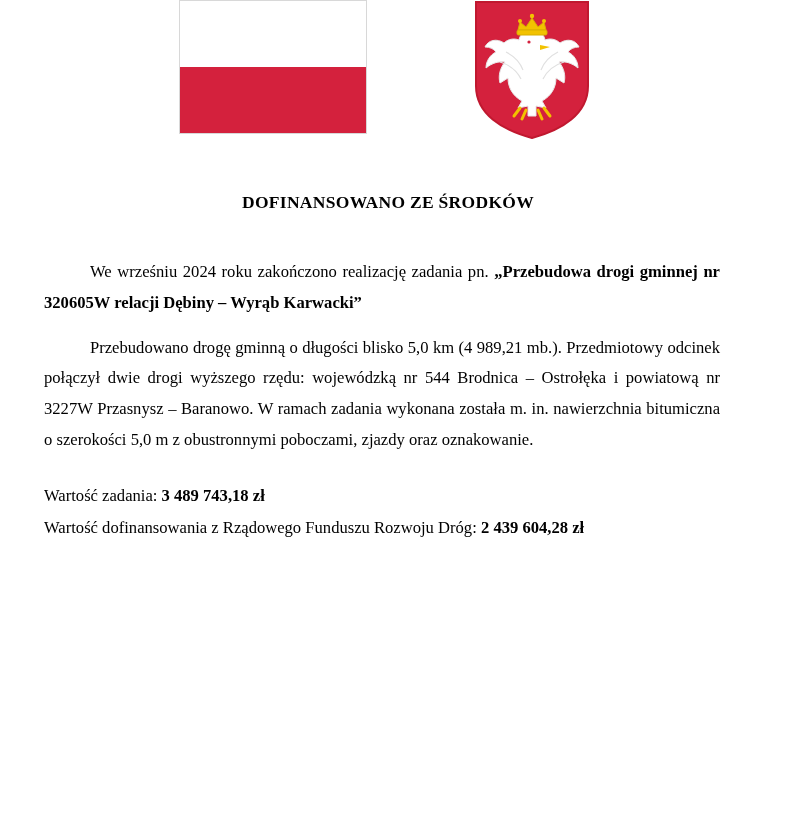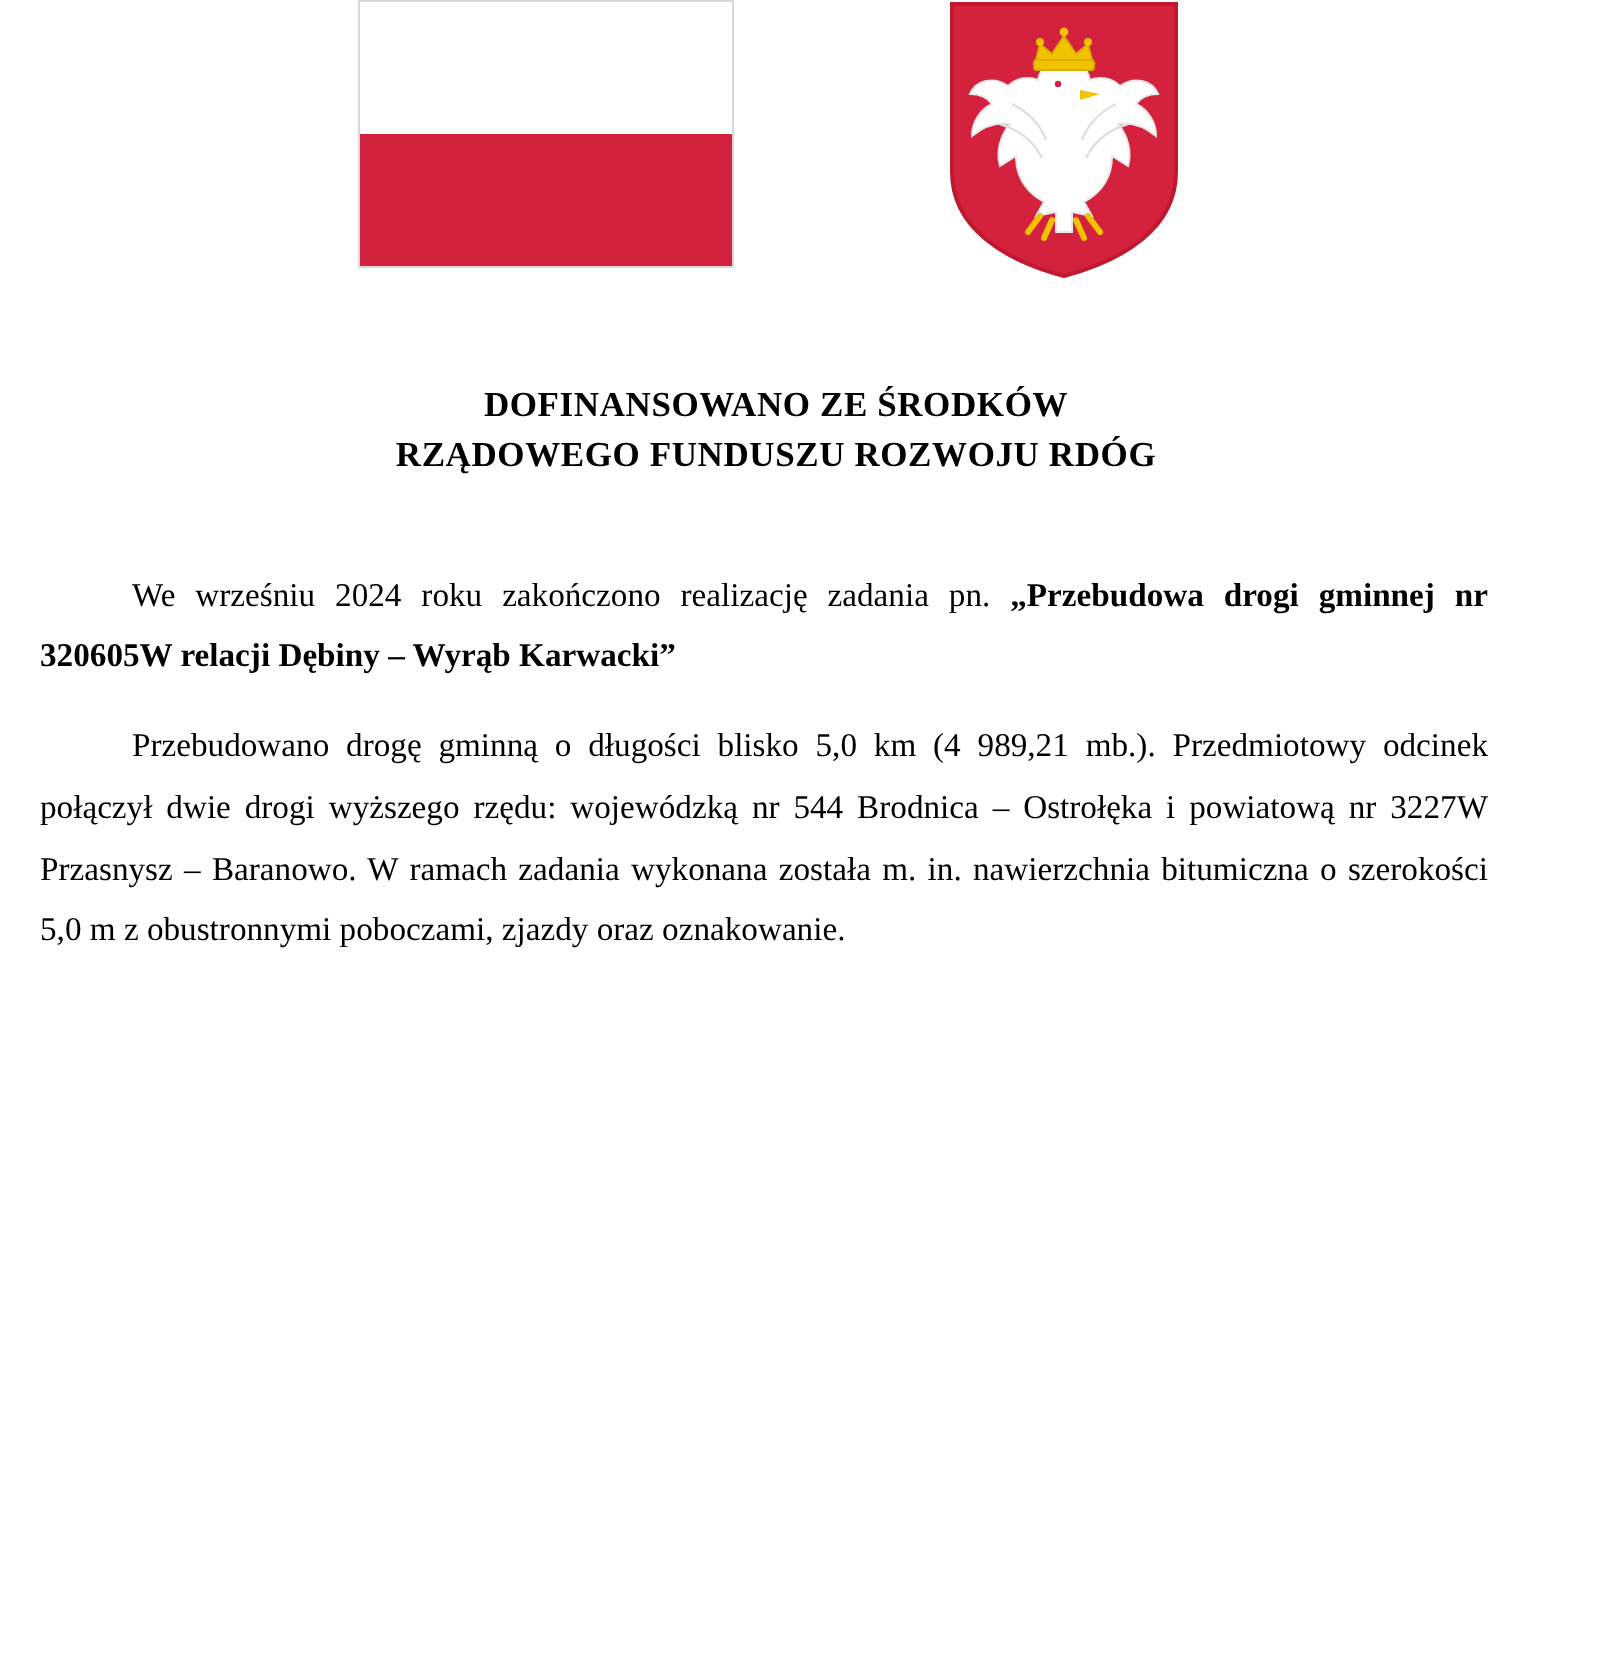--- a/index.html
+++ b/index.html
@@ -13,21 +13,21 @@
     font-family: "Liberation Serif", serif;
     color: #000000;
     position: relative;
     overflow: hidden;
   }
 
   .page {
     width: 776px;
     height: 833px;
     box-sizing: border-box;
-    padding: 0 20px;
+    padding: 0 44px;
     position: relative;
   }
 
   
   .emblem-row {
     display: flex;
     justify-content: center;
     align-items: flex-start;
     gap: 100px;
     padding-top: 0px;
@@ -153,27 +153,34 @@
         <circle cx="62" cy="16" r="2.2" fill="#f2c200"></circle>
 
         <path d="M50 108 L44 116 M56 110 L52 119 M74 108 L80 116 M68 110 L72 119" stroke="#f2c200" stroke-width="3" stroke-linecap="round" fill="none"></path>
       </svg>
     </div>
 
   </div>
 
   <div class="heading">
     <span class="line">DOFINANSOWANO ZE ŚRODKÓW</span>
-    <span class="line">RZĄDOWEGO FUNDUSZU ROZWOJU RDÓG</span>
   </div>
 
   <div class="body-text">
 
     <p class="para indented">
       <span>We wrześniu 2024 roku zakończono realizację zadania pn. </span><span class="bold">„Przebudowa drogi gminnej nr 320605W relacji Dębiny – Wyrąb Karwacki”</span>
     </p>
 
     <p class="para indented">Przebudowano drogę gminną o długości blisko 5,0 km (4 989,21 mb.). Przedmiotowy odcinek połączył dwie drogi wyższego rzędu: wojewódzką nr 544 Brodnica – Ostrołęka i powiatową nr 3227W Przasnysz – Baranowo. W ramach zadania wykonana została m. in. nawierzchnia bitumiczna o szerokości 5,0 m z obustronnymi poboczami, zjazdy oraz oznakowanie.</p>
 
   </div>
 
+  <div class="values">
+    <p class="value-line">
+      <span>Wartość zadania: </span><span class="bold">3 489 743,18 zł</span>
+    </p>
+    <p class="value-line">
+      <span>Wartość dofinansowania z Rządowego Funduszu Rozwoju Dróg: </span><span class="bold">2 439 604,28 zł</span>
+    </p>
+  </div>
 
 </div>
 
 </body></html>

